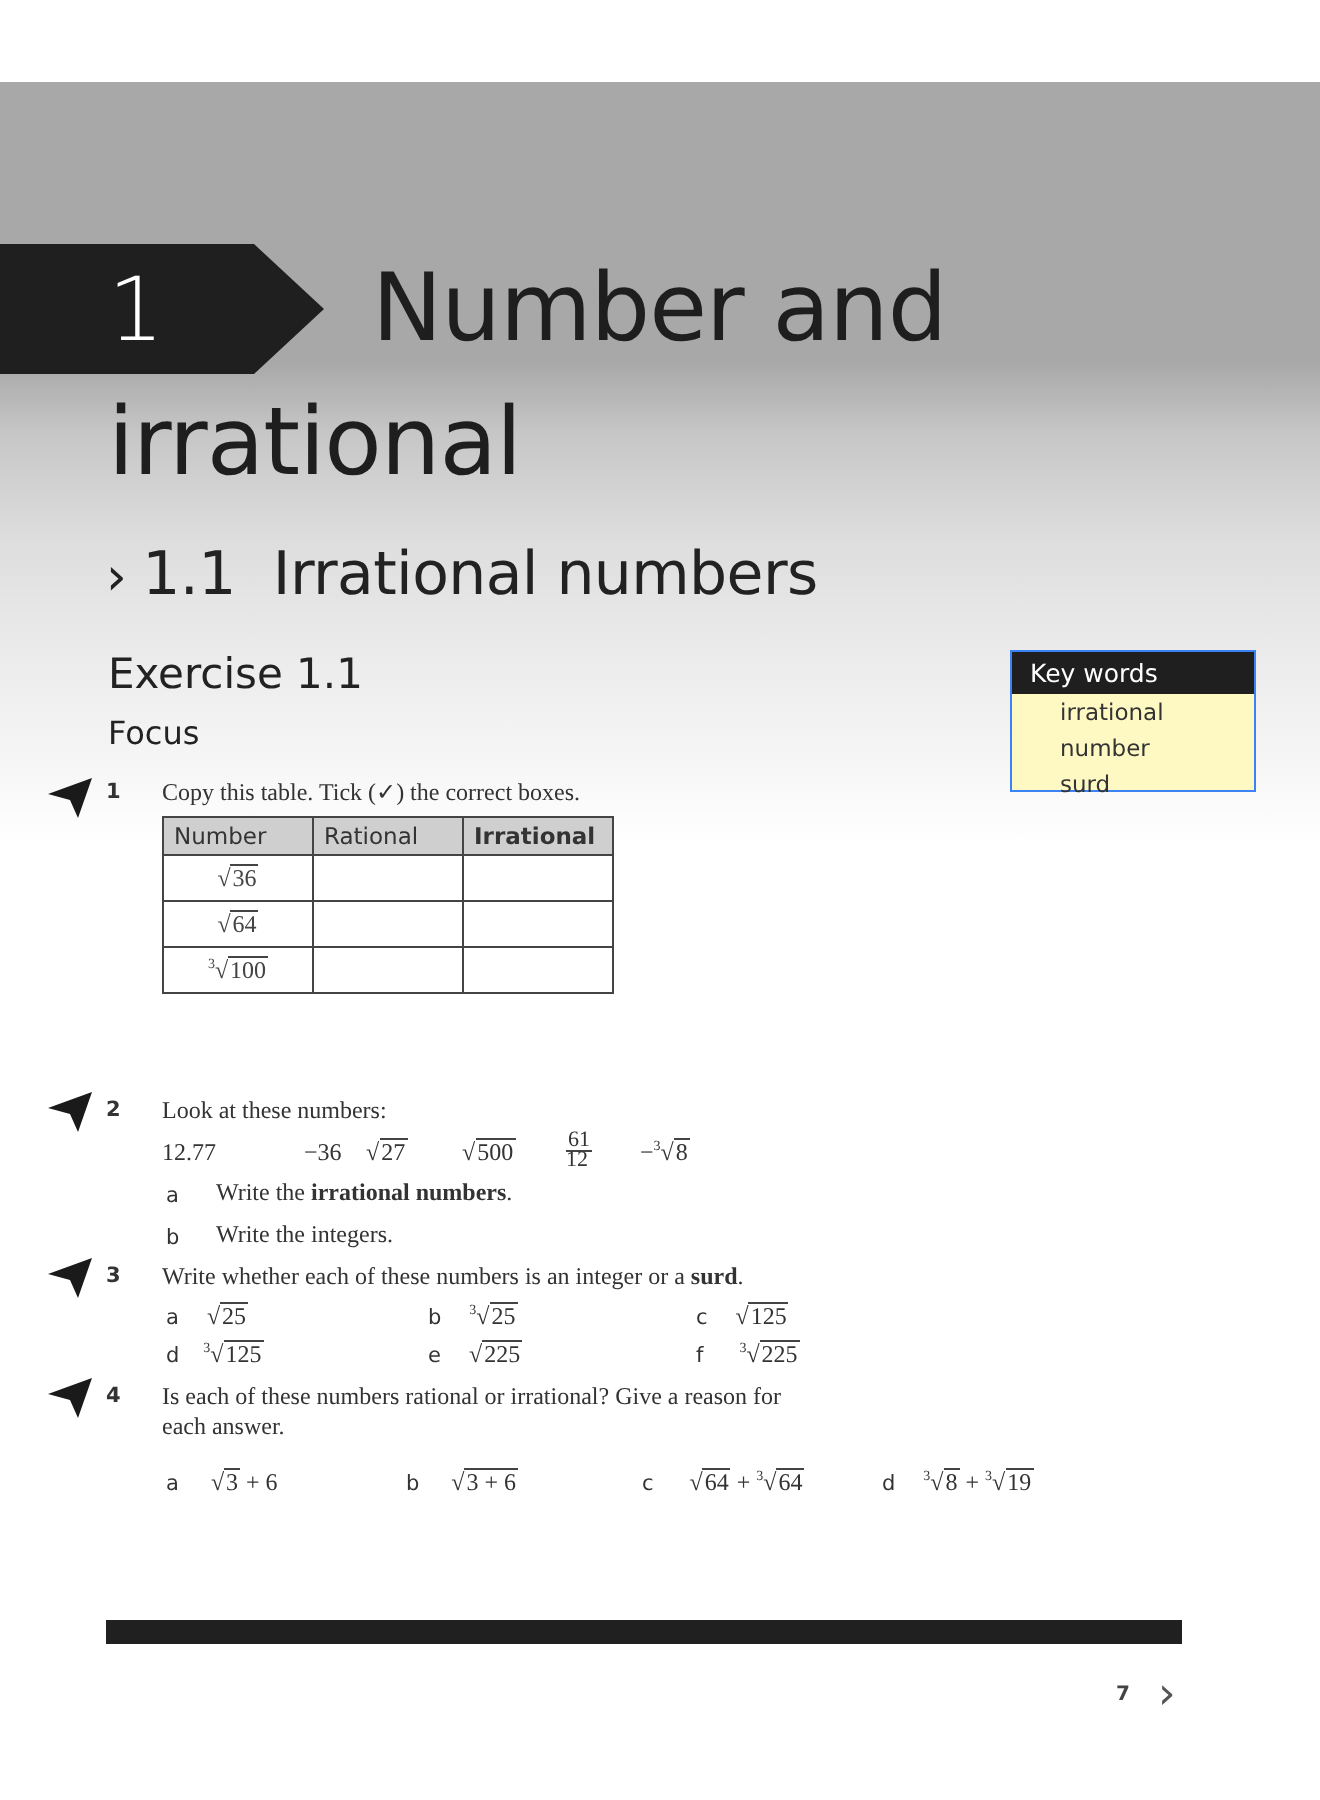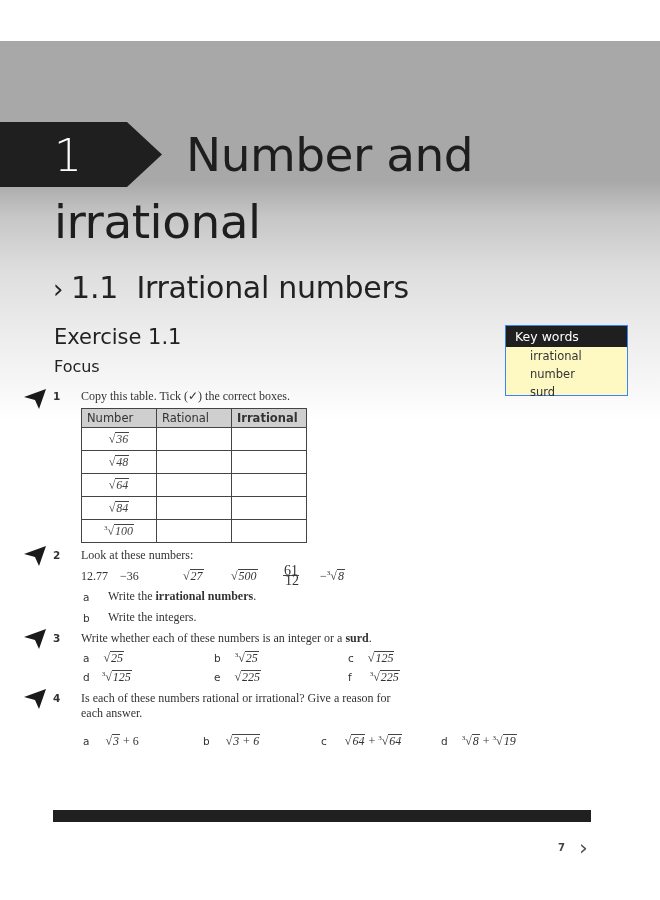--- a/index.html
+++ b/index.html
@@ -25,23 +25,23 @@
   .qmark { position:absolute; left:24px; width:22px; height:20px; }
   .qnum { position:absolute; left:53px; font-size:10.5px; font-weight:bold; color:#333; }
   .qtext { position:absolute; left:81px; font-size:12px; color:#333; line-height:15px; }
   .sub { position:absolute; font-size:12px; color:#333; }
   .sublab { font-family:"DejaVu Sans", sans-serif; font-size:10.5px; color:#333; }
   table.t1 { position:absolute; left:81px; top:408px; border-collapse:collapse; font-size:12px; }
   table.t1 th { background:#cfcfcf; font-family:"DejaVu Sans", sans-serif; font-weight:normal; font-size:11.5px; color:#333;
                 text-align:left; padding:0 5px; height:18px; border:1px solid #444; }
   table.t1 td { border:1px solid #444; height:22px; text-align:center; padding:0; color:#444; }
   table.t1 .c1 { width:64px; } table.t1 .c2 { width:64px;margin-left:48px; } table.t1 .c3 { width:64px;font-weight:bold; }
-  .rad { display:inline-block; border-top:1px solid #444; line-height:12px; padding:0 1px;font-style:italic; }
+  .rad { display:inline-block; border-top:1px solid #444; line-height:12px; padding:0 1px; }
   .nums { position:absolute; top:569px; font-size:12px; color:#333; }
-  .frac { display:inline-block; text-align:right; font-size:14px; line-height:9px; vertical-align:middle; }
+  .frac { display:inline-block; text-align:left; font-size:11px; line-height:9px; vertical-align:middle; }
   .frac .n { border-bottom:1px solid #444; display:block; padding:0 1px; }
   .footer-bar { position:absolute; left:53px; top:810px; width:538px; height:12px; background:#202020; }
   .page-num { position:absolute; left:558px; top:842px; font-size:10px; color:#444; font-family:"DejaVu Sans", sans-serif; font-weight:bold; }
   .page-arrow { position:absolute; left:579px; top:835px; font-size:22px; color:#555; font-family:"DejaVu Sans", sans-serif; }
 </style>
 </head>
 <body>
 
 <div class="top-white"></div>
 <div class="gradient"></div>
@@ -92,46 +92,36 @@
       <th class="c3">Irrational</th>
     </tr>
   </thead>
   <tbody>
     <tr>
       <td>√<span class="rad">36</span></td>
       <td></td>
       <td></td>
     </tr>
     <tr>
-      <td>√<span class="rad">48</span></td>
-      <td></td>
-      <td></td>
-    </tr>
-    <tr>
       <td>√<span class="rad">64</span></td>
-      <td></td>
-      <td></td>
-    </tr>
-    <tr>
-      <td>√<span class="rad">84</span></td>
       <td></td>
       <td></td>
     </tr>
     <tr>
       <td><sup style="font-size:7px">3</sup>√<span class="rad">100</span></td>
       <td></td>
       <td></td>
     </tr>
   </tbody>
 </table>
 
 <div class="qnum sans" style="top:549px">2</div>
 <div class="qtext" style="top:548px">Look at these numbers:</div>
 <div class="nums" style="left:81px">12.77</div>
-<div class="nums" style="left:120px">−36</div>
+<div class="nums" style="left:152px">−36</div>
 <div class="nums" style="left:183px">√<span class="rad">27</span></div>
 <div class="nums" style="left:231px">√<span class="rad">500</span></div>
 <div class="nums" style="left:283px; top:566px">
   <span class="frac"><span class="n">61</span><span>12</span></span>
 </div>
 <div class="nums" style="left:320px"><span>−</span><sup style="font-size:7px">3</sup>√<span class="rad">8</span></div>
 
 <div class="sub" style="left:83px; top:590px"><span class="sublab">a</span></div>
 <div class="sub" style="left:108px; top:589px"><span>Write the </span><b>irrational numbers</b><span>.</span></div>
 <div class="sub" style="left:83px; top:611px"><span class="sublab">b</span></div>

